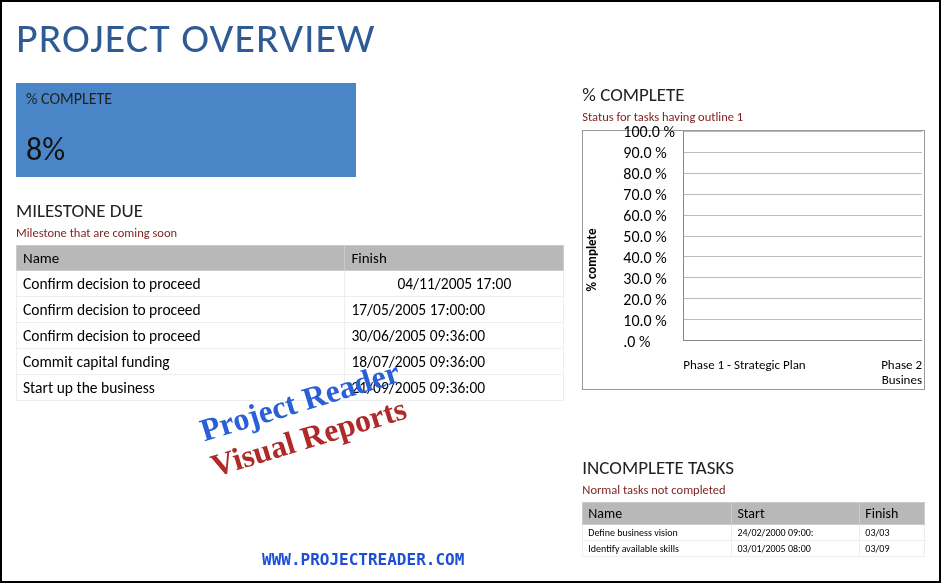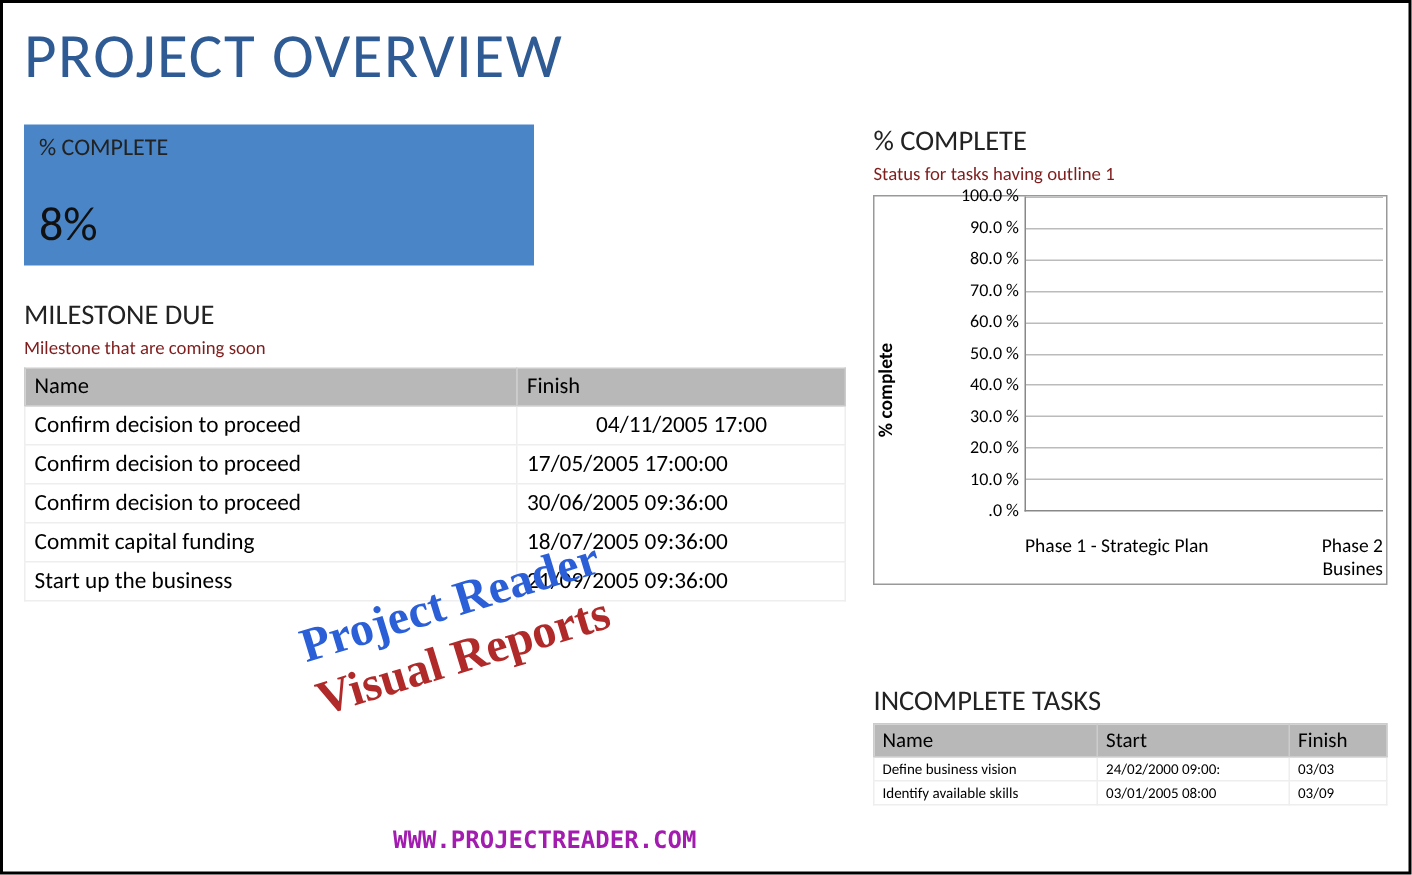--- a/index.html
+++ b/index.html
@@ -12,35 +12,35 @@
 .complete-box { background: #4a86c7; width: 340px; padding: 6px 10px 8px 10px; margin-bottom: 22px; }
 .complete-label { font-size: 16px; color: #222; margin-bottom: 22px; }
 .complete-value { font-size: 32px; color: #111; }
 .section-title { font-size: 19px; color: #222; margin-bottom: 3px; }
 .section-sub { font-size: 12.5px; color: #7f1d1d; margin-bottom: 5px; }
 .table { width: 100%; border-collapse: collapse; }
 .table th { background: #b8b8b8; text-align: left; font-weight: 400; padding: 3px 6px; font-size: 15px; border: 1px solid #ccc; }
 .table td { padding: 3px 6px; font-size: 15.5px; border: 1px solid #eee; background: #fff; }
 .chart-wrap { border: 1px solid #999; padding: 6px 4px 4px 4px; margin-top: 6px; position: relative; height: 260px; }
 .y-ticks { position: absolute; left: 38px; top: 0; width: 58px; height: 210px; }
-.y-tick { position: absolute; right: 0; font-size: 12px; text-align: right; width: 56px; transform: translateY(-50%); }
+.y-tick { position: absolute; right: 0; font-size: 16px; width: 56px; transform: translateY(-50%); }
 .y-axis-label { position: absolute; left: 8px; top: 50%; transform: translate(-50%,-50%) rotate(-90deg); font-size: 13px; font-weight: 700; white-space: nowrap; }
 .plot { position: absolute; left: 100px; right: 2px; top: 0; height: 210px; border-left: 1px solid #888; border-bottom: 1px solid #888; overflow: hidden; }
 .gridline { position: absolute; left: 0; right: 0; height: 1px; background: #bbb; }
 .bars { position: absolute; left: 0; right: 0; bottom: 0; height: 100%; display: flex; align-items: flex-end; }
 .bar-slot { flex: 1; display: flex; justify-content: center; align-items: flex-end; }
 .bar { width: 100px; background: #4a86c7; }
 .x-labels { position: absolute; left: 100px; right: 2px; bottom: 2px; display: flex; margin-top: 12px; }
 .x-label { flex: 1; text-align: center; font-size: 13px; white-space: nowrap; }
 .incomplete-table th { font-size: 14px; padding: 2px 5px; }
 .incomplete-table td { font-size: 10px; padding: 1px 5px; }
 .watermark { position: absolute; left: 200px; top: 380px; transform: rotate(-17deg); font-family: "Comic Sans MS", cursive; font-weight: 700; font-size: 32px; pointer-events: none; }
 .wm1 { color: #2a5fd8; }
 .wm2 { color: #b02a2a; }
-.footer-url { position: absolute; left: 260px; top: 548px; font-family: Consolas, monospace; font-weight: 700; font-size: 16px; color: #a21caf; }
+.footer-url { position: absolute; left: 260px; top: 548px; font-family: Consolas, monospace; font-weight: 700; font-size: 16px; color: #1d4ed8; }
 </style>
 </head>
 <body>
 
 <div class="container">
   <h1 class="page-title">PROJECT OVERVIEW</h1>
 
   <div class="layout">
     <div class="left">
       <div class="complete-box">
@@ -128,20 +128,21 @@
             <div class="x-label" style="text-align: right;">
               <div>Phase 2</div>
               <div>Busines</div>
             </div>
           </div>
       </div>
 
       <div style="height:66px"></div>
 
       <div class="section-title">INCOMPLETE TASKS</div>
+      <div class="section-sub">Normal tasks not completed</div>
       <table class="table incomplete-table">
         <thead>
           <tr>
             <th>Name</th>
             <th>Start</th>
             <th>Finish</th>
           </tr>
         </thead>
         <tbody id="incomplete-body">
             <tr>

